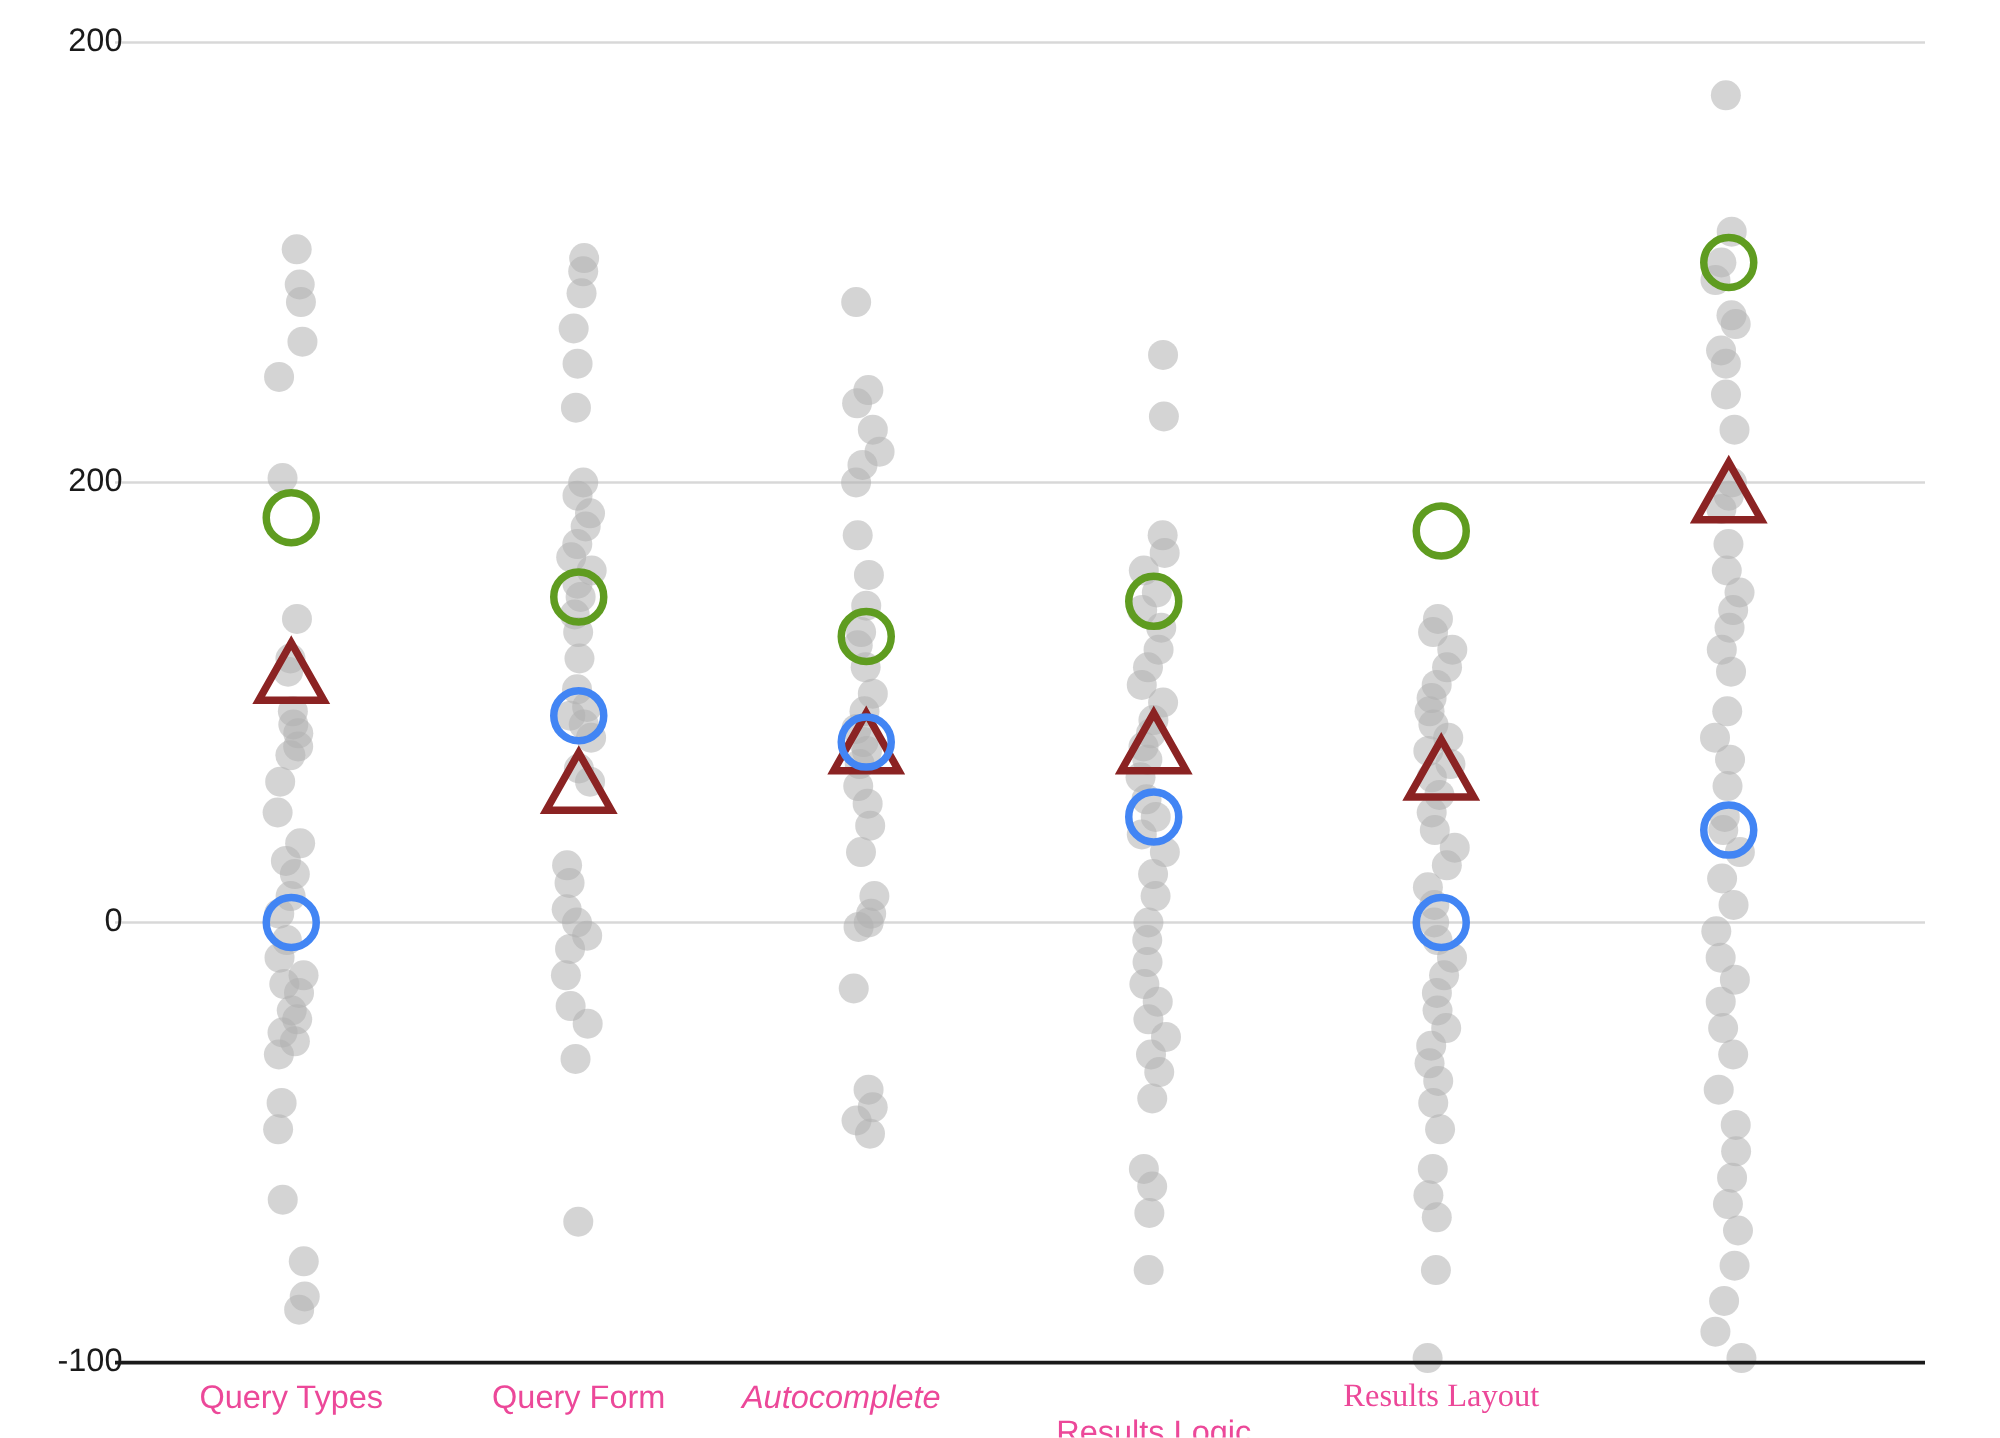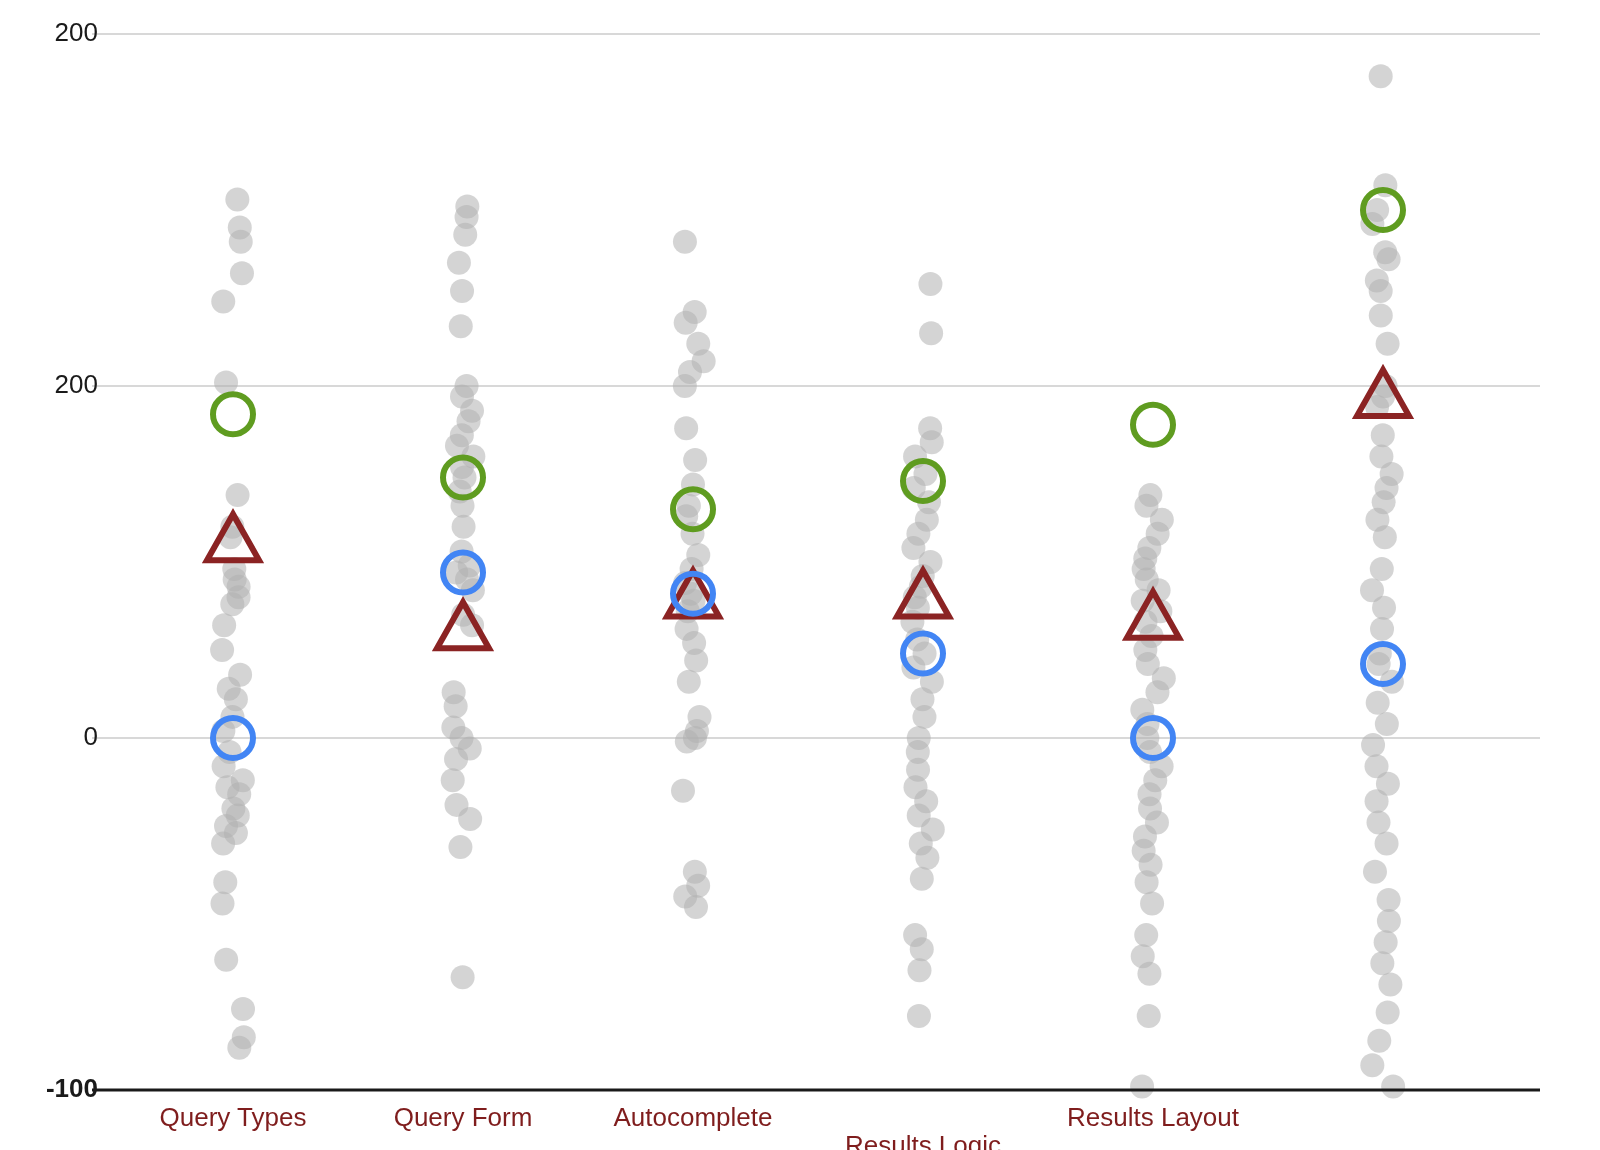--- a/index.html
+++ b/index.html
@@ -33,21 +33,21 @@
     font-size: 26px;
     color: #1a1a1a;
     font-family: "Liberation Sans", sans-serif;
     text-align: right;
     white-space: nowrap;
     letter-spacing: 0px;
   }
   .xtick-label {
     position: absolute;
     font-size: 26px;
-    color: #7f1d1d;
+    color: #ec4899;
     font-family: "Liberation Sans", sans-serif;
     text-align: center;
     white-space: nowrap;
   }
 </style>
 </head>
 <body>
 
 <div id="chart-root">
 
@@ -303,21 +303,21 @@
         <circle cx="1383" cy="664.08" r="20" fill="none" stroke="#4285f4" stroke-width="6"></circle>
       </g>
     <g id="axis-group">
         <line x1="92" x2="1540" y1="1090" y2="1090" stroke="#1a1a1a" stroke-width="3"></line>
       </g>
   </svg>
 
   <div class="ytick-label" id="ylab0" style="right: 1526px; top: 17px;">200</div>
   <div class="ytick-label" id="ylab1" style="right: 1526px; top: 369px;">200</div>
   <div class="ytick-label" id="ylab2" style="right: 1526px; top: 721px;">0</div>
-  <div class="ytick-label" id="ylab3" style="right: 1526px; top: 1073px; font-weight: bold;">-100</div>
+  <div class="ytick-label" id="ylab3" style="right: 1526px; top: 1073px;">-100</div>
 
   <div class="xtick-label" id="xlab0" style="left: 73px; width: 320px; top: 1102px;">Query Types</div>
   <div class="xtick-label" id="xlab1" style="left: 303px; width: 320px; top: 1102px;">Query Form</div>
-  <div class="xtick-label" id="xlab2" style="left: 533px; width: 320px; top: 1102px;">Autocomplete</div>
+  <div class="xtick-label" id="xlab2" style="left: 513px; width: 320px; top: 1102px; font-style: italic;">Autocomplete</div>
   <div class="xtick-label" id="xlab3" style="left: 763px; width: 320px; top: 1130px;">Results Logic</div>
-  <div class="xtick-label" id="xlab4" style="left: 993px; width: 320px; top: 1102px;">Results Layout</div>
+  <div class="xtick-label" id="xlab4" style="left: 993px; width: 320px; top: 1102px; font-family: Liberation Serif, serif;">Results Layout</div>
 
 </div>
 
 </body></html>

